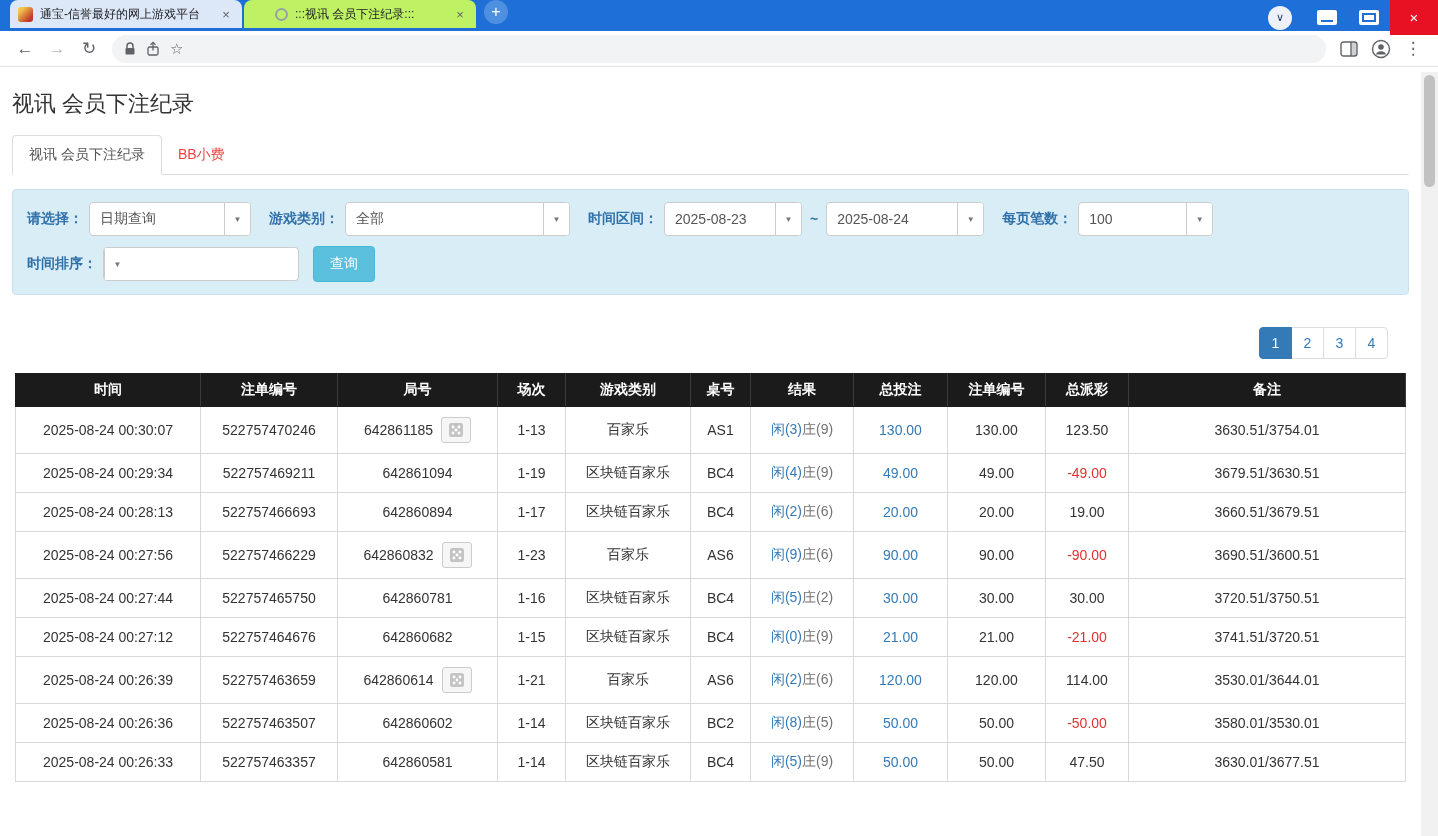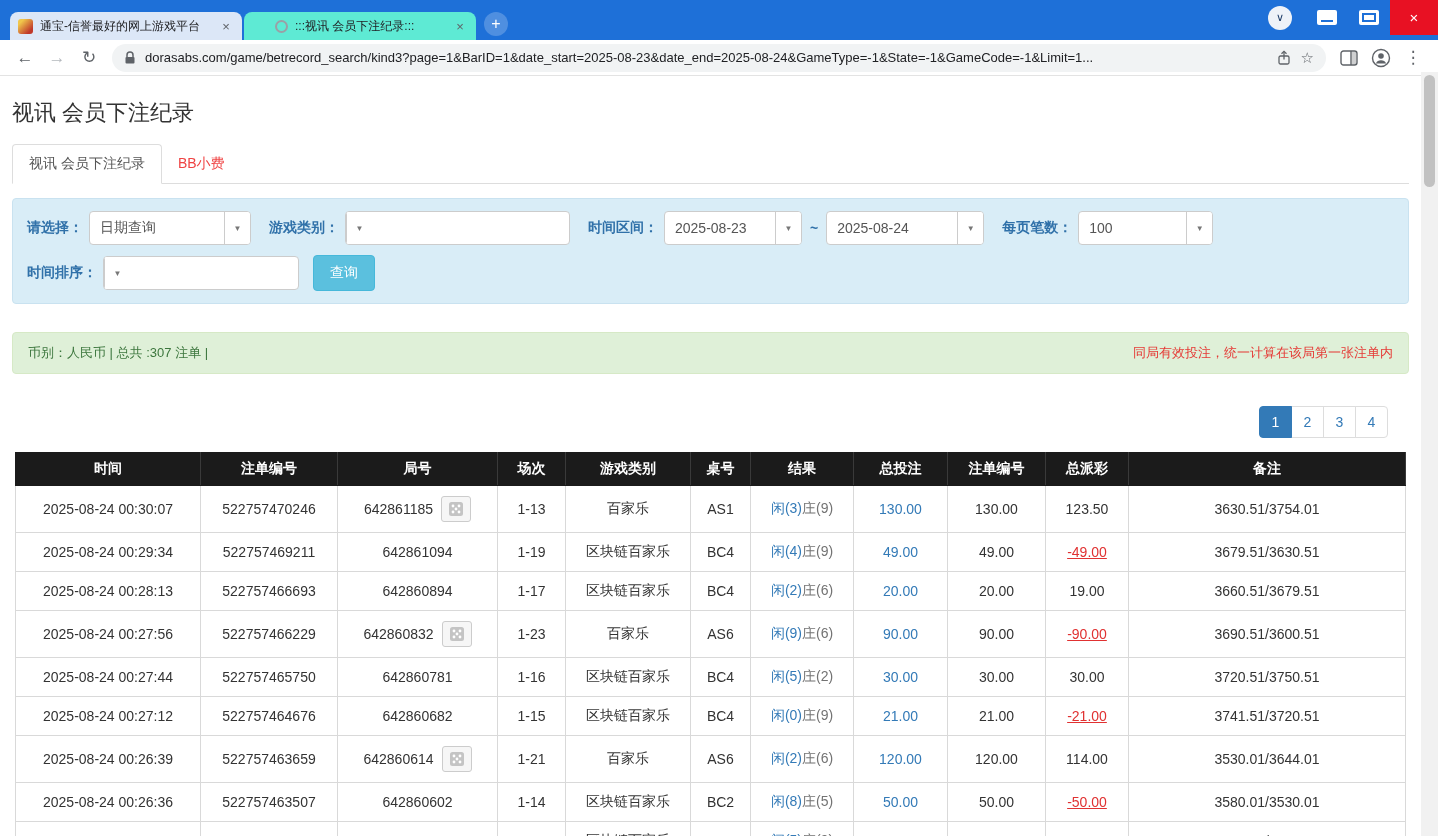--- a/index.html
+++ b/index.html
@@ -1,25 +1,25 @@
 <!DOCTYPE html>
 <html><head>
 <meta charset="utf-8">
 <style>
   * { margin:0; padding:0; box-sizing:border-box; }
   html,body { width:1438px; height:836px; overflow:hidden; }
   body { font-family:"Liberation Sans","DejaVu Sans",sans-serif; background:#fff; position:relative; }
 
   
-  .titlebar { height:40px; background:#1e70d8; display:flex; align-items:flex-end; position:relative; }
+  .titlebar { height:31px; background:#1e70d8; display:flex; align-items:flex-start; position:relative; }
   .btabs { display:flex; align-items:flex-end; padding-left:10px; }
   .btab { width:232px; height:28px; border-radius:8px 8px 0 0; display:flex; align-items:center;
           padding:0 8px; gap:7px; font-size:12px; color:#202124; cursor:pointer; }
   .btab.inactive { background:#dce7f7; margin-right:2px; }
-  .btab.active { background:#5eead4;padding-left:31px; }
+  .btab.active { background:#bef264;padding-left:31px; }
   .btab-title { flex:1; white-space:nowrap; overflow:hidden; text-overflow:ellipsis; }
   .btab-close { color:#5f6368; font-size:13px; width:16px; height:16px; display:flex; align-items:center; justify-content:center; border-radius:50%; }
   .fav1 { width:15px; height:15px; border-radius:3px; background:linear-gradient(135deg,#f0c64b 20%,#c0392b 80%); flex:0 0 auto; }
   .fav2 { width:13px; height:13px; border-radius:50%; border:2.5px solid #9aa0a6; flex:0 0 auto; }
   .newtab { width:24px; height:24px; border-radius:50%; background:rgba(255,255,255,0.22); color:#fff;
             display:flex; align-items:center; justify-content:center; font-size:16px; margin:0 0 4px 8px; cursor:pointer; }
   .win-controls { position:absolute; right:0; top:0; height:35px; display:flex; align-items:center; }
   .chev-btn { width:24px; height:24px; border-radius:50%; background:#eef2f8; color:#1b3a66; font-size:11px;
               display:flex; align-items:center; justify-content:center; margin-right:14px; cursor:pointer; }
   .win-btn { width:42px; height:35px; display:flex; align-items:center; justify-content:center; cursor:pointer; }
@@ -73,21 +73,21 @@
   table.bet-table { margin:14px 16px 0 15px; width:1390px; border-collapse:collapse; table-layout:fixed; font-size:14px; color:#333; }
   .bet-table th { background:#1b1b1b; color:#fff; font-weight:bold; height:33px; font-size:14px;
                   border:1px solid #1b1b1b; border-right:1px solid #3a3a3a; }
   .bet-table td { border:1px solid #d9d9d9; text-align:center; padding:10px 4px; background:#fff; }
   .round-inner { display:flex; align-items:center; justify-content:center; gap:8px; }
   .replay-btn { width:30px; height:26px; border:1px solid #ccc; border-radius:3px; background:#f6f6f6;
                 display:flex; align-items:center; justify-content:center; cursor:pointer; }
   .result-player { color:#337ab7; }
   .result-banker { color:#737373; }
   .total-link { color:#337ab7; cursor:pointer; }
-  td.red, .red { color:#e03131;text-decoration:underline; }
+  td.red, .red { color:#e03131; }
 
   
   .scrollbar { position:absolute; right:0; top:72px; bottom:0; width:17px; background:#f1f1f1; }
   .scroll-thumb { position:absolute; top:3px; left:3px; width:11px; height:112px; background:#c1c1c1; border-radius:6px; cursor:pointer; }
 </style>
 </head>
 <body>
 
 <div class="titlebar">
   <div class="btabs">
@@ -119,21 +119,20 @@
   <span class="nav-icon">←</span>
   <span class="nav-icon fwd">→</span>
   <span class="nav-icon">↻</span>
   <div class="urlbar">
     <span style="display:flex;">
       <svg width="12" height="14" viewBox="0 0 12 14">
           <path d="M3 6V4a3 3 0 016 0v2" fill="none" stroke="#5f6368" stroke-width="1.5"></path>
           <rect x="1.5" y="6" width="9" height="6.5" rx="1" fill="#5f6368"></rect>
         </svg>
     </span>
-    <span class="url-text">dorasabs.com/game/betrecord_search/kind3?page=1&amp;BarID=1&amp;date_start=2025-08-23&amp;date_end=2025-08-24&amp;GameType=-1&amp;State=-1&amp;GameCode=-1&amp;Limit=1...</span>
     <span style="display:flex;cursor:pointer;">
       <svg width="16" height="16" viewBox="0 0 16 16">
           <rect x="3" y="6" width="10" height="8" rx="1.5" fill="none" stroke="#5f6368" stroke-width="1.3"></rect>
           <path d="M8 1.5v8" fill="none" stroke="#5f6368" stroke-width="1.3"></path>
           <path d="M5.5 3.8L8 1.3l2.5 2.5" fill="none" stroke="#5f6368" stroke-width="1.3"></path>
         </svg>
     </span>
     <span class="star">☆</span>
   </div>
   <span class="nav-icon">
@@ -163,20 +162,21 @@
 
   <div class="filter-panel">
     <div class="frow">
       <span class="flabel first">请选择：</span>
       <div class="sel" style="width:162px">
         <span class="sel-value">日期查询</span>
         <span class="sel-caret">▼</span>
       </div>
       <span class="flabel">游戏类别：</span>
       <div class="sel" style="width:225px">
+        <span class="sel-value">全部</span>
         <span class="sel-caret">▼</span>
       </div>
       <span class="flabel">时间区间：</span>
       <div class="sel" style="width:138px">
         <span class="sel-value">2025-08-23</span>
         <span class="sel-caret">▼</span>
       </div>
       <span class="flabel tilde">~</span>
       <div class="sel" style="width:158px">
         <span class="sel-value">2025-08-24</span>
@@ -190,24 +190,20 @@
     </div>
     <div class="frow">
       <span class="flabel first">时间排序：</span>
       <div class="sel" style="width:196px">
         <span class="sel-caret">▼</span>
       </div>
       <button class="search-btn">查询</button>
     </div>
   </div>
 
-  <div class="summary-bar">
-    <span class="summary-left">币别：人民币 | 总共 :307 注单 |</span>
-    <span class="summary-right">同局有效投注，统一计算在该局第一张注单内</span>
-  </div>
 
   <div class="pagination">
       <div class="page-btn active">1</div>
       <div class="page-btn">2</div>
       <div class="page-btn">3</div>
       <div class="page-btn">4</div>
     </div>
 
   <table class="bet-table">
     <colgroup>

